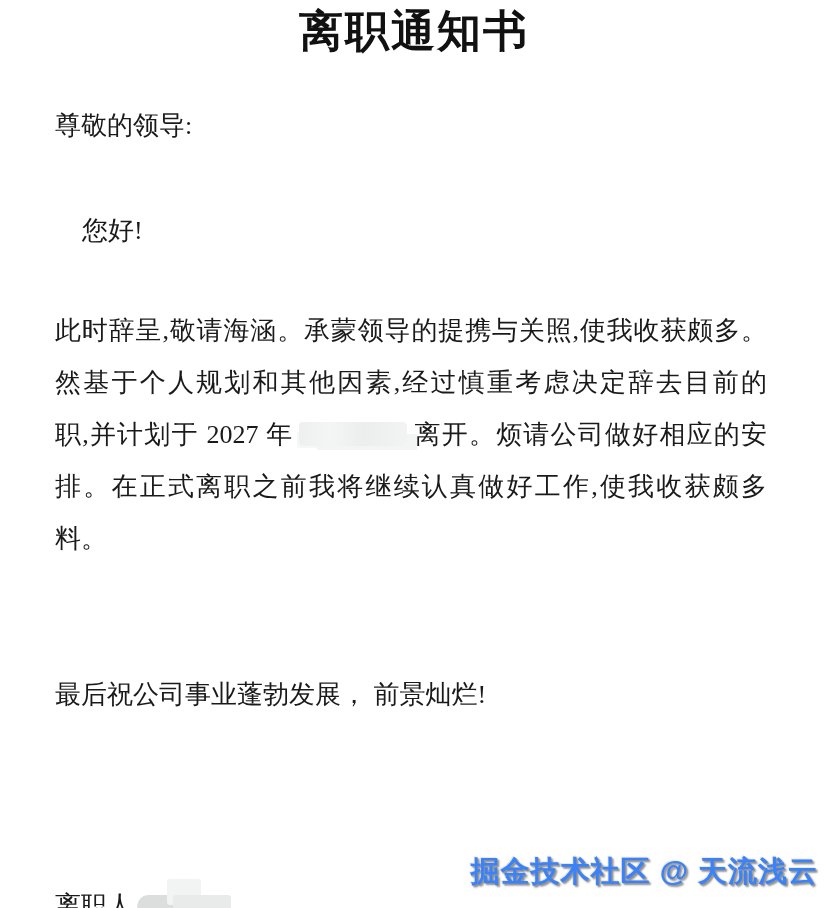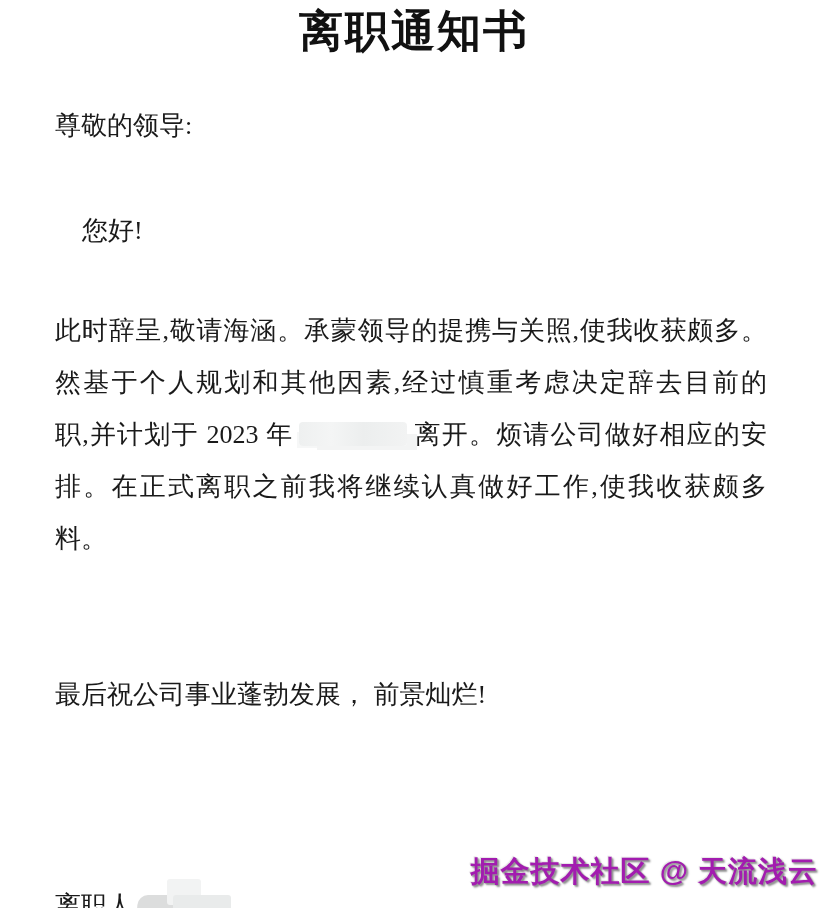--- a/index.html
+++ b/index.html
@@ -97,21 +97,21 @@
   }
 
   .watermark {
     position: absolute;
     top: 852px;
     right: 10px;
     font-family: "Liberation Sans", "DejaVu Sans", sans-serif;
     font-size: 29px;
     font-weight: bold;
     letter-spacing: 1px;
-    color: #a21caf;
+    color: #3b82f6;
     text-shadow:
       2px 2px 2px #8f8f8f,
       1px 1px 1px #aeaeae,
       -1px -1px 1px #e6e6e6;
     user-select: none;
   }
 </style>
 </head>
 <body>
 
@@ -123,21 +123,21 @@
     <span class="line">尊敬的领导:</span>
   </div>
 
   <div class="text-block salutation-block">
     <span class="line">您好!</span>
   </div>
 
   <div class="text-block para1-block">
     <span class="line just">此时辞呈,敬请海涵。承蒙领导的提携与关照,使我收获颇多。</span>
     <span class="line just">然基于个人规划和其他因素,经过慎重考虑决定辞去目前的</span>
-    <span class="line just"><span>职,并计划于 2023 年</span><span class="redact redact-date-2"></span><span>离开。烦请公司做好相应的安</span></span>
+    <span class="line just"><span>职,并计划于 2027 年</span><span class="redact redact-date-2"></span><span>离开。烦请公司做好相应的安</span></span>
     <span class="line just">排。在正式离职之前我将继续认真做好工作,使我收获颇多</span>
     <span class="line">料。</span>
   </div>
 
   <div class="text-block para2-block">
     <span class="line">最后祝公司事业蓬勃发展， 前景灿烂!</span>
   </div>
 
   <div class="text-block signature-block">
     <span class="line"><span>离职人</span><span class="redact-name"><i class="blob blob-1"></i><i class="blob blob-2"></i><i class="blob blob-3"></i></span></span>

